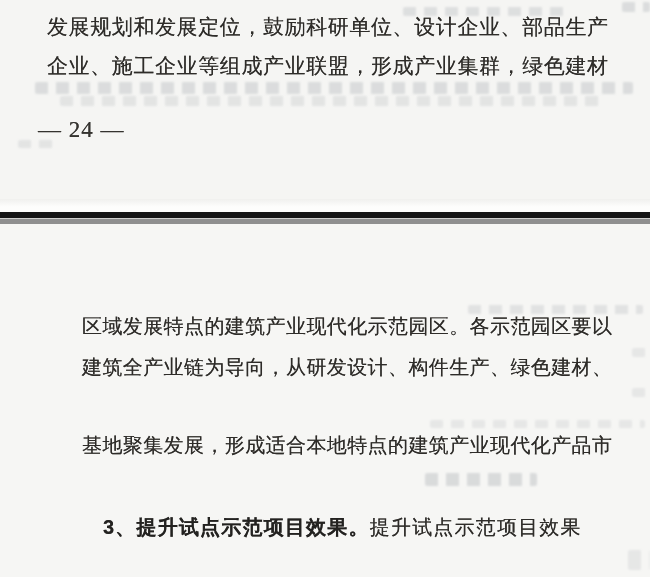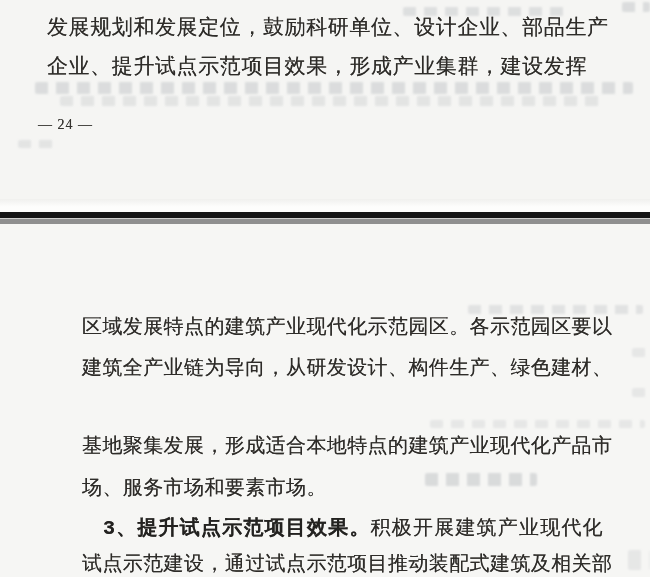--- a/index.html
+++ b/index.html
@@ -17,23 +17,23 @@
 
   .line {
     position: absolute;
     white-space: nowrap;
     color: #2e2c29;
     text-shadow: 0 0 0.5px rgba(46,44,41,0.75);
     line-height: 1.1;
   }
   .top-line   { font-size: 21px; letter-spacing: 0.6px; }
   .bot-line   { font-size: 20px; letter-spacing: 0.4px; }
-  .page-number{ font-size: 14px; letter-spacing: 1px; color: #35332f; }
+  .page-number{ font-size: 23px; letter-spacing: 1px; color: #35332f; }
   .bold-heading {
-    font-family: Liberation Mono, monospace;
+    font-family: Liberation Sans, sans-serif;
     font-weight: 700;
     color: #232220;
   }
 
   
   .edge-white { position: absolute; left: 0; top: 199px; width: 650px; height: 13px;
                 background: linear-gradient(#f0f0ee, #fdfdfc 60%); }
   .sep-black  { position: absolute; left: 0; top: 212px; width: 650px; height: 6px;
                 background: #141414; }
   .sep-gap    { position: absolute; left: 0; top: 218px; width: 650px; height: 1px;
@@ -56,42 +56,40 @@
 <div class="screen">
 
   <section class="page page-top">
     <div class="bleed" style="left:403px; top:7px;  width:165px; height:9px;  opacity:.45;"></div>
     <div class="bleed" style="left:622px; top:2px;  width:28px;  height:10px; opacity:.5;"></div>
     <div class="bleed" style="left:35px;  top:82px; width:598px; height:12px; opacity:.5;"></div>
     <div class="bleed" style="left:60px;  top:96px; width:545px; height:10px; opacity:.35;"></div>
     <div class="bleed" style="left:18px;  top:140px;width:42px;  height:8px;  opacity:.35;"></div>
 
     <div class="line top-line" style="left:47px; top:16px;">发展规划和发展定位，鼓励科研单位、设计企业、部品生产</div>
-    <div class="line top-line" style="left:47px; top:55px;">企业、提升试点示范项目效果，形成产业集群，建设发挥</div>
+    <div class="line top-line" style="left:47px; top:55px;">企业、施工企业等组成产业联盟，形成产业集群，绿色建材</div>
     <div class="line page-number" style="left:38px; top:117px;">— 24 —</div>
   </section>
 
   <div class="edge-white"></div>
   <div class="sep-black"></div>
   <div class="sep-gap"></div>
   <div class="sep-gray"></div>
 
   <section class="page page-bottom">
     <div class="bleed" style="left:468px; top:81px;  width:175px; height:9px;  opacity:.4;"></div>
     <div class="bleed" style="left:632px; top:124px; width:18px;  height:9px;  opacity:.3;"></div>
     <div class="bleed" style="left:632px; top:164px; width:18px;  height:9px;  opacity:.3;"></div>
     <div class="bleed" style="left:430px; top:196px; width:215px; height:8px;  opacity:.3;"></div>
     <div class="bleed" style="left:425px; top:249px; width:112px; height:13px; opacity:.55;"></div>
     <div class="bleed" style="left:628px; top:326px; width:22px;  height:20px; opacity:.3;"></div>
 
     <div class="line bot-line" style="left:82px; top:91px;">区域发展特点的建筑产业现代化示范园区。各示范园区要以</div>
     <div class="line bot-line" style="left:82px; top:132px;text-align:center;">建筑全产业链为导向，从研发设计、构件生产、绿色建材、</div>
     <div class="line bot-line" style="left:82px; top:212px;font-family:Liberation Mono, monospace;">基地聚集发展，形成适合本地特点的建筑产业现代化产品市</div>
-    <div class="line bot-line" style="left:82px; top:252px;">场、服务市场和要素市场。</div>
 
     <div class="line bot-line" style="left:103px; top:292px; letter-spacing:1.2px;">
-      <span class="bold-heading">3、提升试点示范项目效果。</span><span>积极开展建筑产业现代化</span>
+      <span class="bold-heading">3、提升试点示范项目效果。</span><span>提升试点示范项目效果</span>
     </div>
 
-    <div class="line bot-line" style="left:82px; top:328px;">试点示范建设，通过试点示范项目推动装配式建筑及相关部</div>
   </section>
 
 </div>
 
 </body></html>

